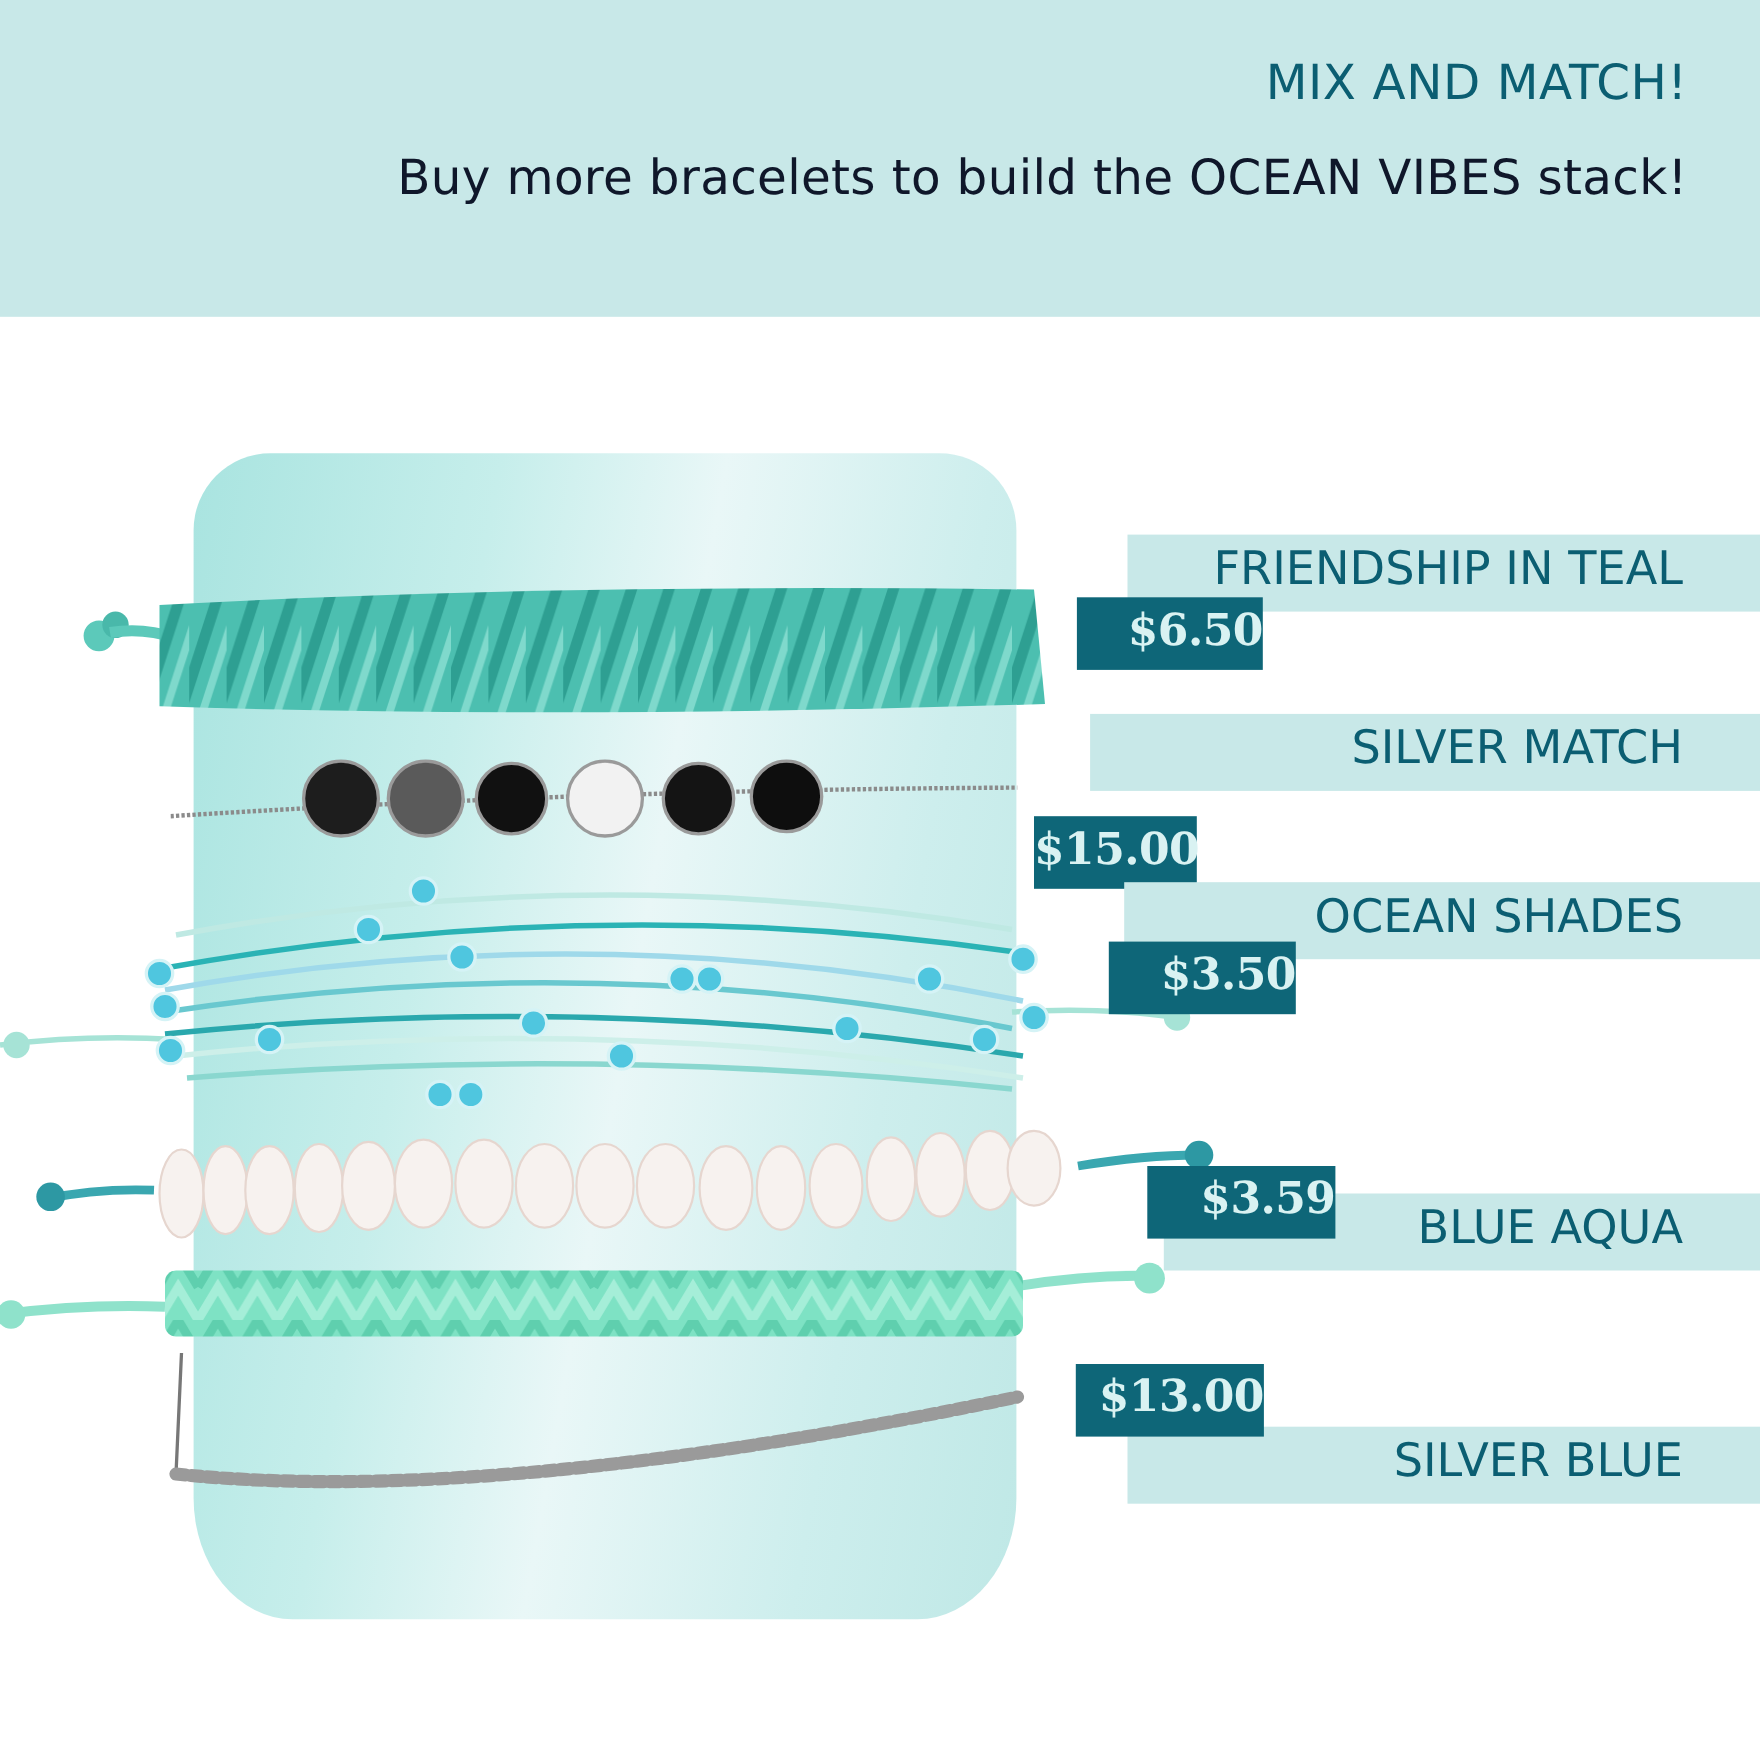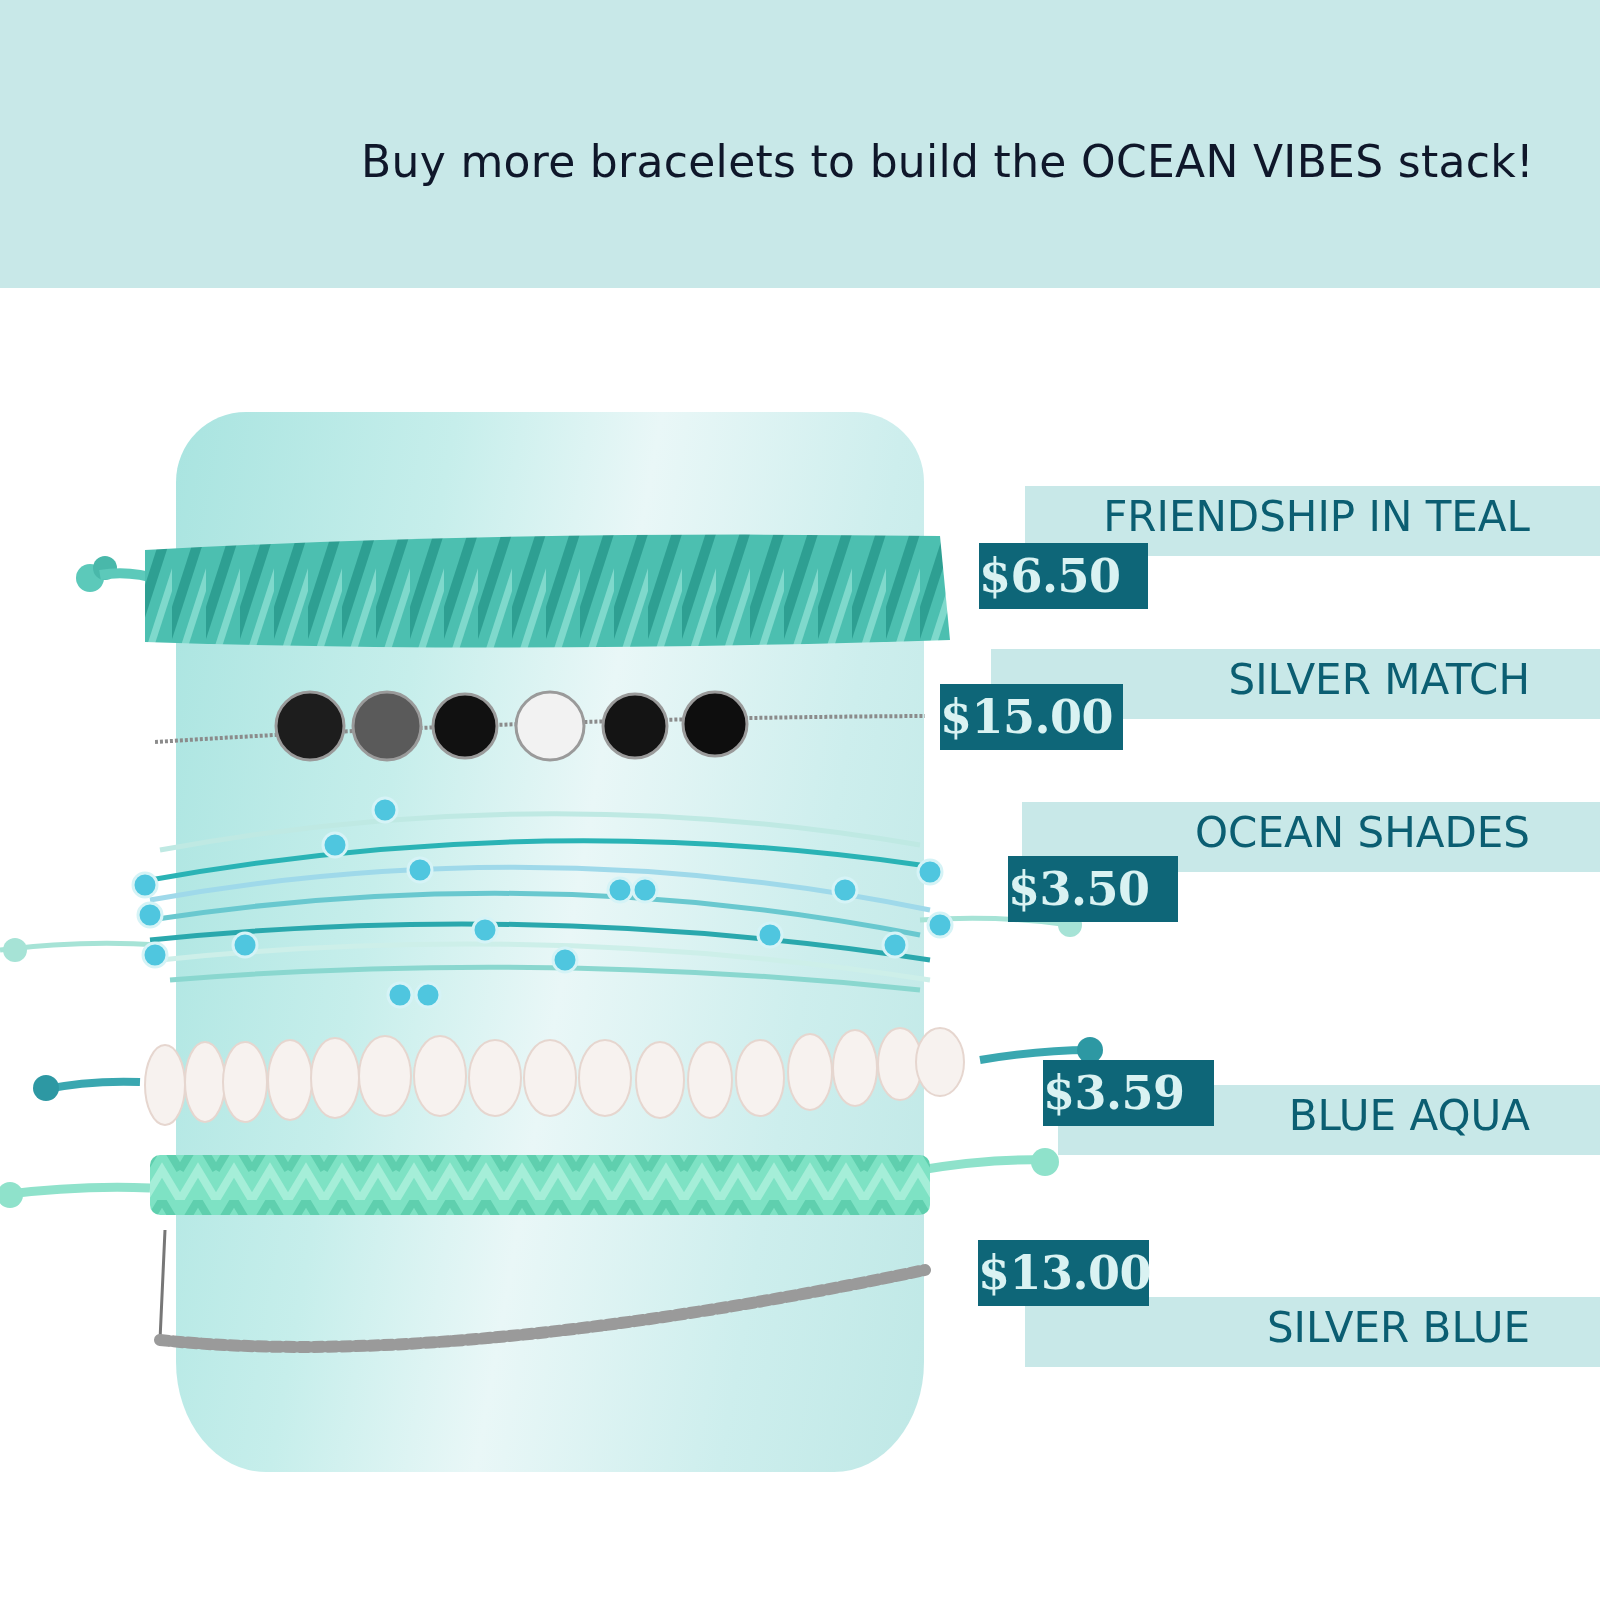--- a/index.html
+++ b/index.html
@@ -22,37 +22,38 @@
   .b2 { left:155px; top:690px; width:770px; height:80px; }
   .b3 { left:0px; top:790px; width:1110px; height:230px; }
   .b4 { left:30px; top:1020px; width:1080px; height:125px; }
   .b5 { left:0px; top:1140px; width:1070px; height:90px; }
   .b6 { left:145px; top:1230px; width:800px; height:140px; }
 
   
   .name-bar { position:absolute; height:70px; background:#c8e8e8; }
   .name-bar span { position:absolute; right:70px; top:6px; font-size:42px; color:#0b5e72; white-space:nowrap; }
   .price-tag { position:absolute; height:66px; background:#0e6678; }
-  .price-tag span { position:absolute; left:0; right:0; top:6px; text-align:left; font-family:"DejaVu Serif", serif; font-size:46px; font-weight:bold; color:#d9f2f2; letter-spacing:-0.5px; }
+  .price-tag span { position:absolute; left:0; right:0; top:6px; text-align:right; font-family:"DejaVu Serif", serif; font-size:40px; font-weight:bold; color:#d9f2f2; letter-spacing:-0.5px; }
 
   #nb1 { left:1025px; top:486px; width:575px; }
   #pt1 { left:979px; top:543px; width:169px; }
   #nb2 { left:991px; top:649px; width:609px; }
-  #pt2 { left:940px; top:684px; width:183px; }
+  #pt2 { left:940px; top:742px; width:148px; }
   #nb3 { left:1022px; top:802px; width:578px; }
   #pt3 { left:1008px; top:856px; width:170px; }
   #nb4 { left:1058px; top:1085px; width:542px; }
   #pt4 { left:1043px; top:1060px; width:171px; }
   #nb5 { left:1025px; top:1297px; width:575px; }
   #pt5 { left:978px; top:1240px; width:171px; }
 </style>
 </head>
 <body>
 
 <div class="banner">
+  <div class="line1">MIX AND MATCH!</div>
   <div class="line2">Buy more bracelets to build the OCEAN VIBES stack!</div>
 </div>
 
 <div class="panel"></div>
 
 <svg class="bracelet b1" viewBox="0 0 882 124">
   <defs>
     <pattern id="twist" width="34" height="124" patternUnits="userSpaceOnUse">
       <rect width="34" height="124" fill="#4cbfb0"></rect>
       <path d="M-10 124 L30 0" stroke="#2e9f92" stroke-width="10"></path>

